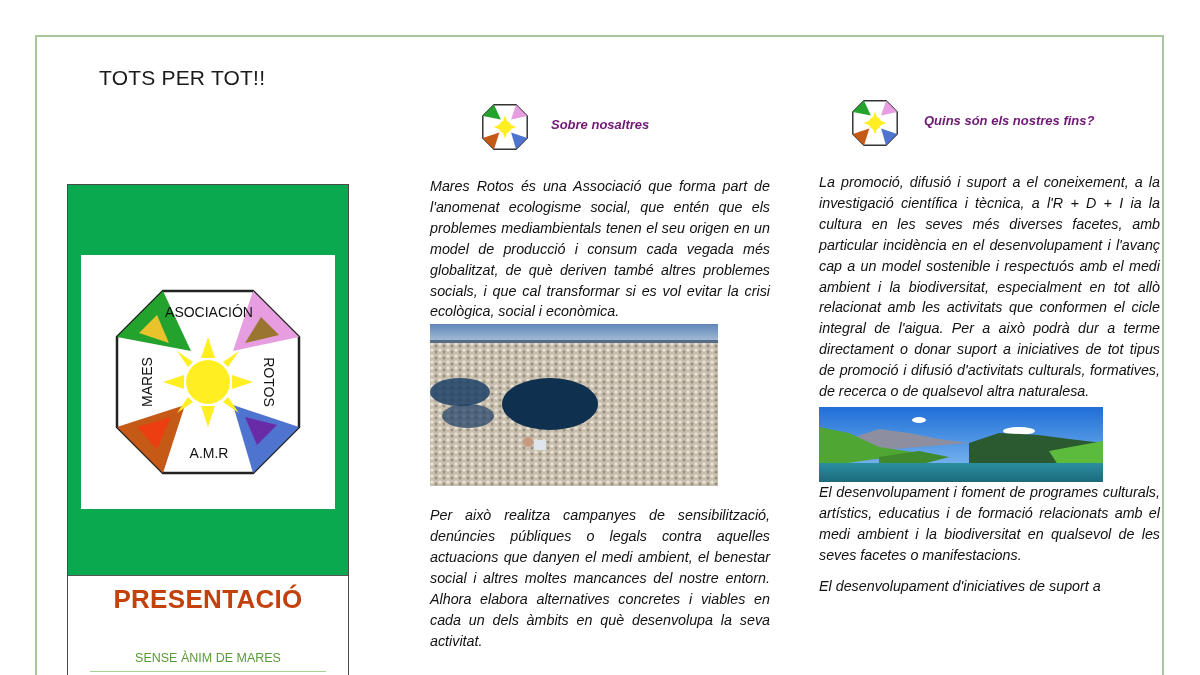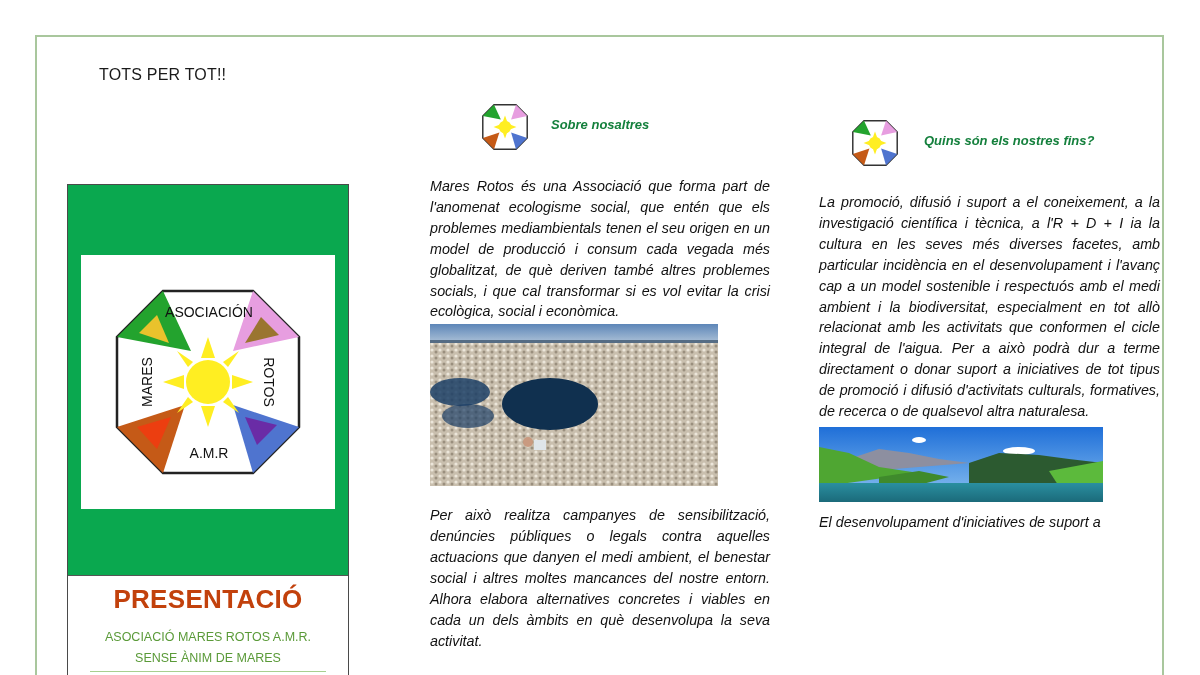--- a/index.html
+++ b/index.html
@@ -11,21 +11,21 @@
   }
   .frame {
     position: absolute; left: 35px; top: 35px;
     width: 1129px; height: 660px;
     border: 2px solid #a9c79d;
     border-bottom: none;
     box-sizing: border-box;
   }
   .doc-title {
     position: absolute; left: 99px; top: 66px;
-    font-size: 16px; color: #1a1a1a; letter-spacing: 0.2px;
+    font-size: 21px; color: #1a1a1a; letter-spacing: 0.2px;
   }
   
   .cover {
     position: absolute; left: 67px; top: 184px;
     width: 282px; height: 500px;
     border: 1px solid #4a4a4a; box-sizing: border-box;
   }
   .cover-green {
     position: absolute; left: 0; top: 0; right: 0; height: 390px;
     background: #0aa84f;
@@ -50,26 +50,26 @@
   }
   .cover-sub.l1 { top: 54px; }
   .cover-sub.l2 { top: 75px; }
   .cover-rule {
     position: absolute; left: 22px; right: 22px; top: 95px;
     height: 1px; background: #a7cf8f;
   }
   
   .col { position: absolute; }
   .col-mid { left: 430px; top: 96px; width: 340px; }
-  .col-right { left: 819px; top: 112px; width: 341px; }
+  .col-right { left: 819px; top: 92px; width: 341px; }
   .sec-head { position: relative; height: 64px; }
   .sec-logo { position: absolute; top: 0; width: 62px; height: 62px; }
   .sec-title {
     position: absolute; top: 21px;
-    font-size: 13px; font-weight: bold; font-style: italic; color: #15803d;
+    font-size: 13px; font-weight: bold; font-style: italic; color: #701a75;
   }
   .para {
     font-size: 14.3px; line-height: 20.9px; color: #111;
     text-align: justify; margin: 0;
     font-family: "Liberation Sans", sans-serif;
     font-style: italic;
   }
   .photo { display: block; position: relative; overflow: hidden; }
   .photo svg { display: block; }
 </style>
@@ -108,21 +108,20 @@
         </g>
         <text x="128" y="62" text-anchor="middle" font-family="Liberation Sans, sans-serif" font-size="14" fill="#111">ASOCIACIÓN</text>
         <text x="128" y="203" text-anchor="middle" font-family="Liberation Sans, sans-serif" font-size="14" fill="#111">A.M.R</text>
         <text x="0" y="0" text-anchor="middle" font-family="Liberation Sans, sans-serif" font-size="14" fill="#111" transform="translate(71,127) rotate(-90)">MARES</text>
         <text x="0" y="0" text-anchor="middle" font-family="Liberation Sans, sans-serif" font-size="14" fill="#111" transform="translate(183,127) rotate(90)">ROTOS</text>
       </svg>
     </div>
   </div>
   <div class="cover-lower">
     <div class="cover-heading">PRESENTACIÓ</div>
-    <div class="cover-sub l1">ASOCIACIÓ MARES ROTOS A.M.R.</div>
     <div class="cover-sub l2">SENSE ÀNIM DE MARES</div>
     <div class="cover-rule"></div>
   </div>
 </div>
 
 <div class="col col-mid">
   <div class="sec-head">
     <svg class="sec-logo" style="left:44px" viewBox="0 0 254 254">
       <polygon points="82,36 172,36 218,82 218,172 172,218 82,218 36,172 36,82" fill="#fff" stroke="#333" stroke-width="6"></polygon>
       <polygon points="36,82 82,36 110,96" fill="#23a32e"></polygon>
@@ -201,14 +200,15 @@
       <ellipse cx="100" cy="13" rx="7" ry="3" fill="#fff"></ellipse>
       <ellipse cx="200" cy="24" rx="16" ry="4" fill="#fff"></ellipse>
       <polygon points="30,32 60,22 90,26 120,32 150,36 0,48" fill="#8d8fa0"></polygon>
       <polygon points="150,36 180,26 220,28 250,32 284,36 284,60 150,60" fill="#2c5a30"></polygon>
       <polygon points="0,20 30,26 60,40 100,46 0,60" fill="#4fa632"></polygon>
       <polygon points="60,50 100,44 130,50 100,58 60,58" fill="#3f8a2c"></polygon>
       <polygon points="230,44 284,34 284,75 250,75" fill="#5cba3c"></polygon>
       <rect y="56" width="284" height="19" fill="url(#lake)"></rect>
     </svg>
   </div>
+  <p class="para" style="margin-top:0px">El desenvolupament i foment de programes culturals, artístics, educatius i de formació relacionats amb el medi ambient i la biodiversitat en qualsevol de les seves facetes o manifestacions.</p>
   <p class="para" style="margin-top:10px">El desenvolupament d'iniciatives de suport a</p>
 </div>
 
 </body></html>

